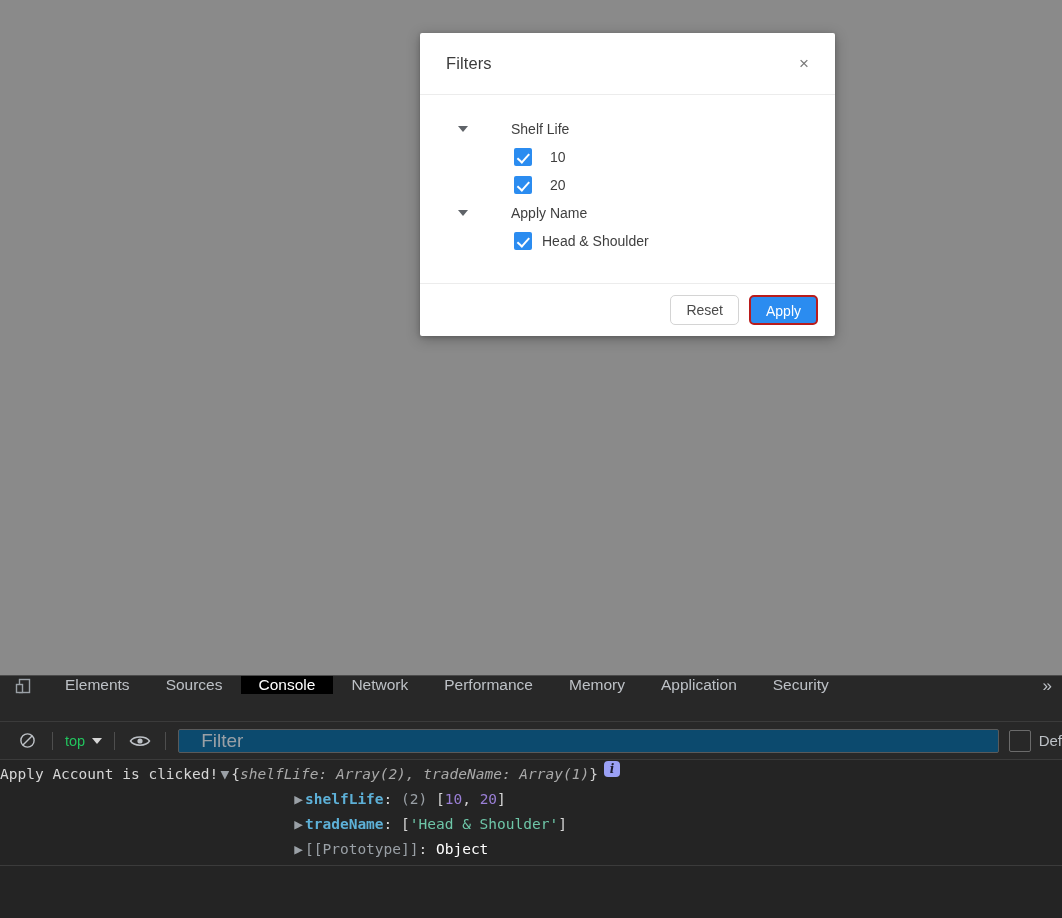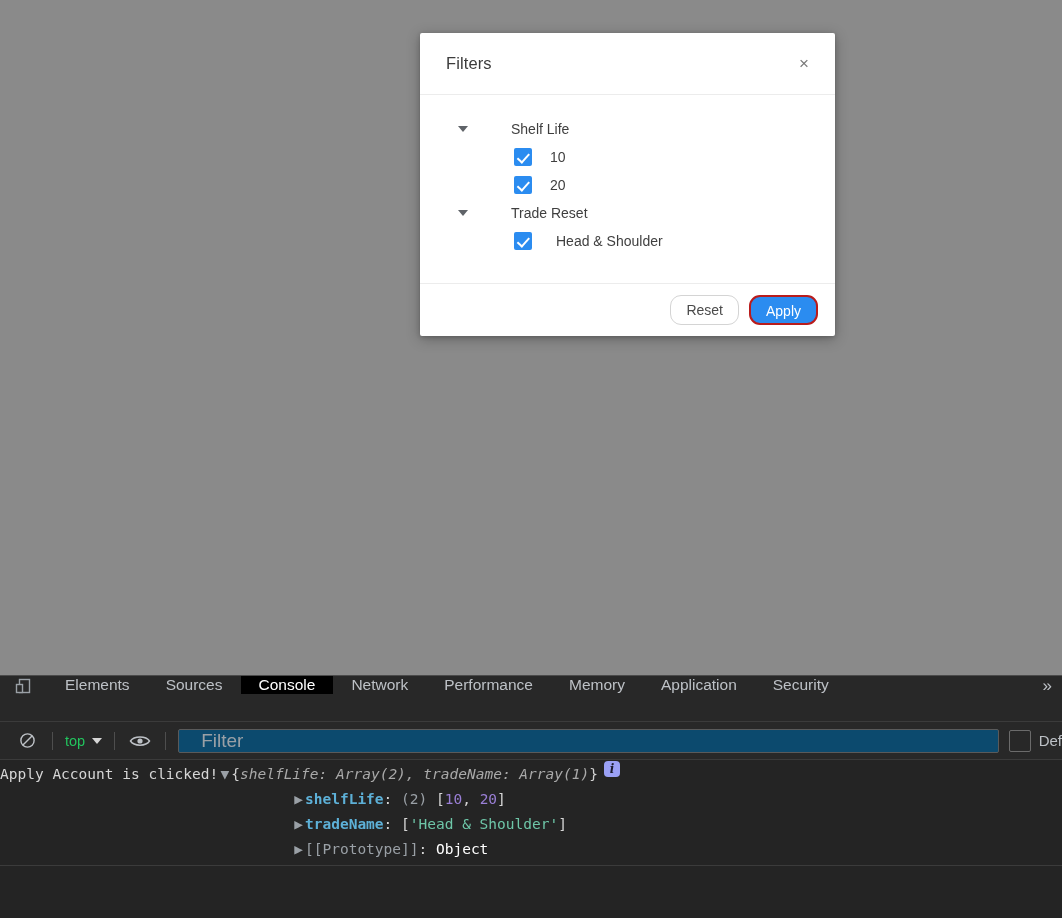--- a/index.html
+++ b/index.html
@@ -102,37 +102,37 @@
     position: absolute;
     left: 5.5px; top: 2.5px;
     width: 5px; height: 9.5px;
     border: solid #ffffff;
     border-width: 0 2px 2px 0;
     transform: rotate(42deg);
   }
   .cb-label {
     font-size: 14px;
     color: #3f3f3f;
-    margin-left: 24px;
+    margin-left: 10px;
   }
   .child-gap-10 { margin-left: 18px; }
 
   .modal-footer {
     flex: none;
     height: 53px;
     border-top: 1px solid #ececec;
     display: flex; align-items: center; justify-content: flex-end;
     padding-right: 17px;
     gap: 10px;
   }
   .btn {
     font-family: "Liberation Sans", sans-serif;
     font-size: 14px;
     height: 30px;
-    border-radius: 11px;
+    border-radius: 5px;
     cursor: pointer;
     padding: 0 15px;
     line-height: 28px;
   }
   .btn-reset {
     background: #ffffff;
     color: #4a4a4a;
     border: 1px solid #d4d4d4;
   }
   .btn-apply {
@@ -341,21 +341,21 @@
       </div>
       <div class="tree-child">
         <span class="cb"></span>
         <span class="cb-label child-gap-10">20</span>
       </div>
     </div>
 
     <div class="tree-group">
       <div class="tree-parent">
         <span class="caret"></span>
-        <span class="tree-parent-label">Trade Reset</span>
+        <span class="tree-parent-label">Apply Name</span>
       </div>
       <div class="tree-child">
         <span class="cb"></span>
         <span class="cb-label">Head &amp; Shoulder</span>
       </div>
     </div>
 
   </div>
 
   <div class="modal-footer">

